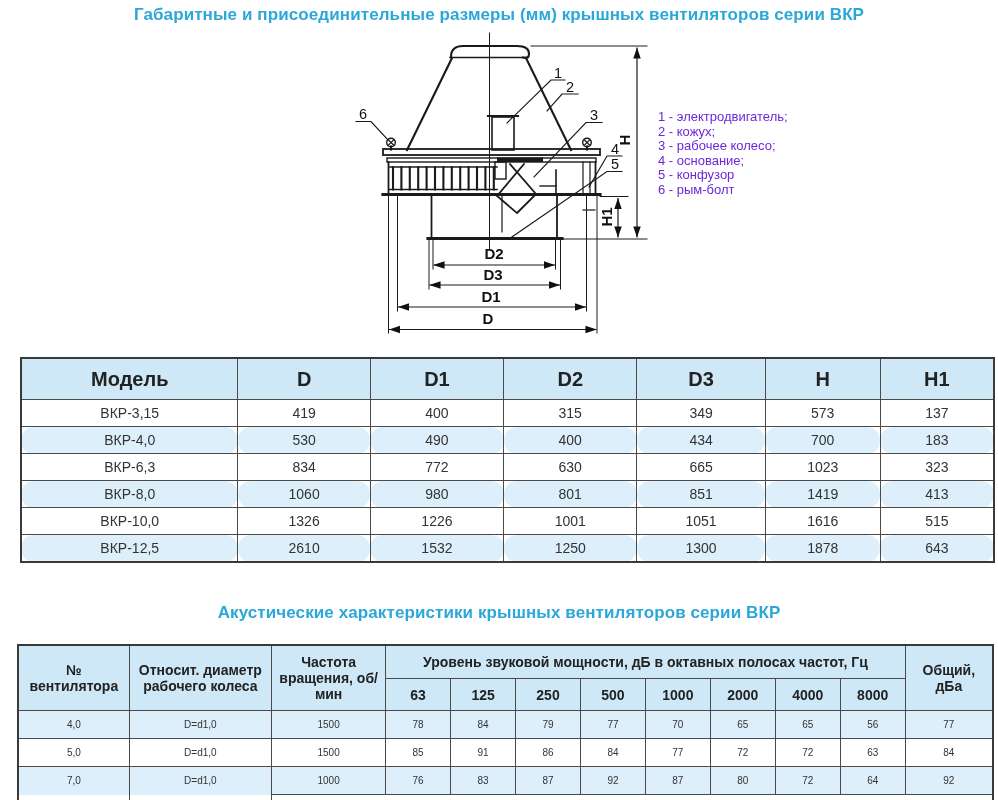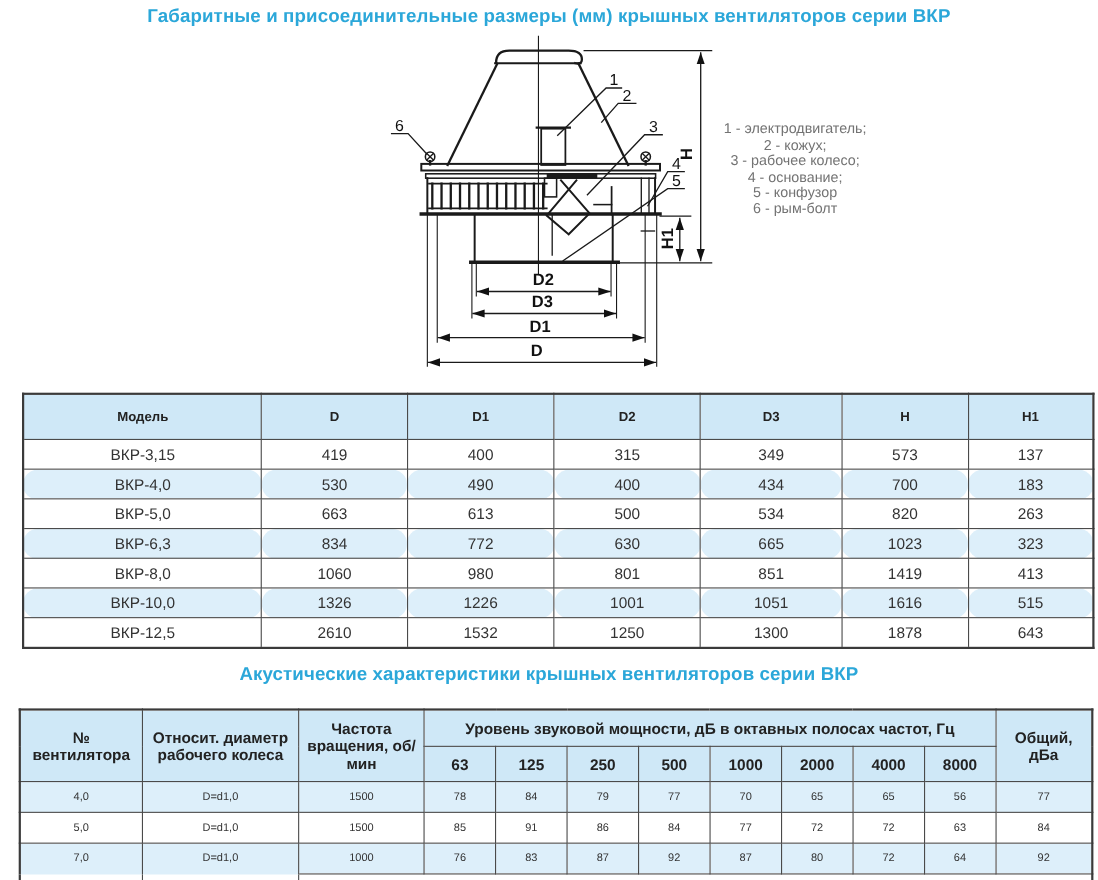--- a/index.html
+++ b/index.html
@@ -11,33 +11,33 @@
     position:absolute;left:0;width:998px;text-align:center;
     font-size:17px;font-weight:bold;color:#2ba7d9;letter-spacing:.1px;
   }
   #title1{top:5px;}
   #title2{top:603px;}
 
   
   #drawing{position:absolute;left:0;top:0;pointer-events:none;}
   #legend{
     position:absolute;left:658px;top:110px;
-    font-size:13px;line-height:14.6px;color:#737373;text-align:center;
+    font-size:13px;line-height:14.6px;color:#6d28d9;
   }
 
   
   table{border-collapse:collapse;table-layout:fixed;width:100%;}
   th,td{border:1px solid #4a4a4a;text-align:center;vertical-align:middle;
         padding:0 4px;overflow:hidden;}
   th{color:#222;background:#cfe8f7;font-weight:bold;}
   td{color:#333;}
 
   .dim-wrap{position:absolute;left:20px;top:357px;width:975px;}
   #dim-table{border:2px solid #3a3a3a;}
-  #dim-table th{height:40px;font-size:12px;}
+  #dim-table th{height:40px;font-size:20px;}
   #dim-table td{height:26px;font-size:14px;border-radius:13px;}
   #dim-table tbody tr:nth-child(even) td{background:#ddeffa;}
 
   .ac-wrap{position:absolute;left:17px;top:644px;width:977px;}
   #ac-table{border:2px solid #3a3a3a;border-bottom:none;}
   #ac-table thead tr:nth-child(1) th{height:32px;font-size:14px;line-height:16px;}
   #ac-table thead tr:nth-child(2) th{height:31px;font-size:14px;}
   #ac-table th.tall{height:auto;}
   #ac-body td{height:27px;font-size:10px;}
   #ac-body tr:nth-child(odd) td{background:#ddeffa;}
@@ -209,29 +209,20 @@
           <tr>
             <td>ВКР-4,0</td>
             <td>530</td>
             <td>490</td>
             <td>400</td>
             <td>434</td>
             <td>700</td>
             <td>183</td>
           </tr>
           <tr>
-            <td>ВКР-5,0</td>
-            <td>663</td>
-            <td>613</td>
-            <td>500</td>
-            <td>534</td>
-            <td>820</td>
-            <td>263</td>
-          </tr>
-          <tr>
             <td>ВКР-6,3</td>
             <td>834</td>
             <td>772</td>
             <td>630</td>
             <td>665</td>
             <td>1023</td>
             <td>323</td>
           </tr>
           <tr>
             <td>ВКР-8,0</td>

